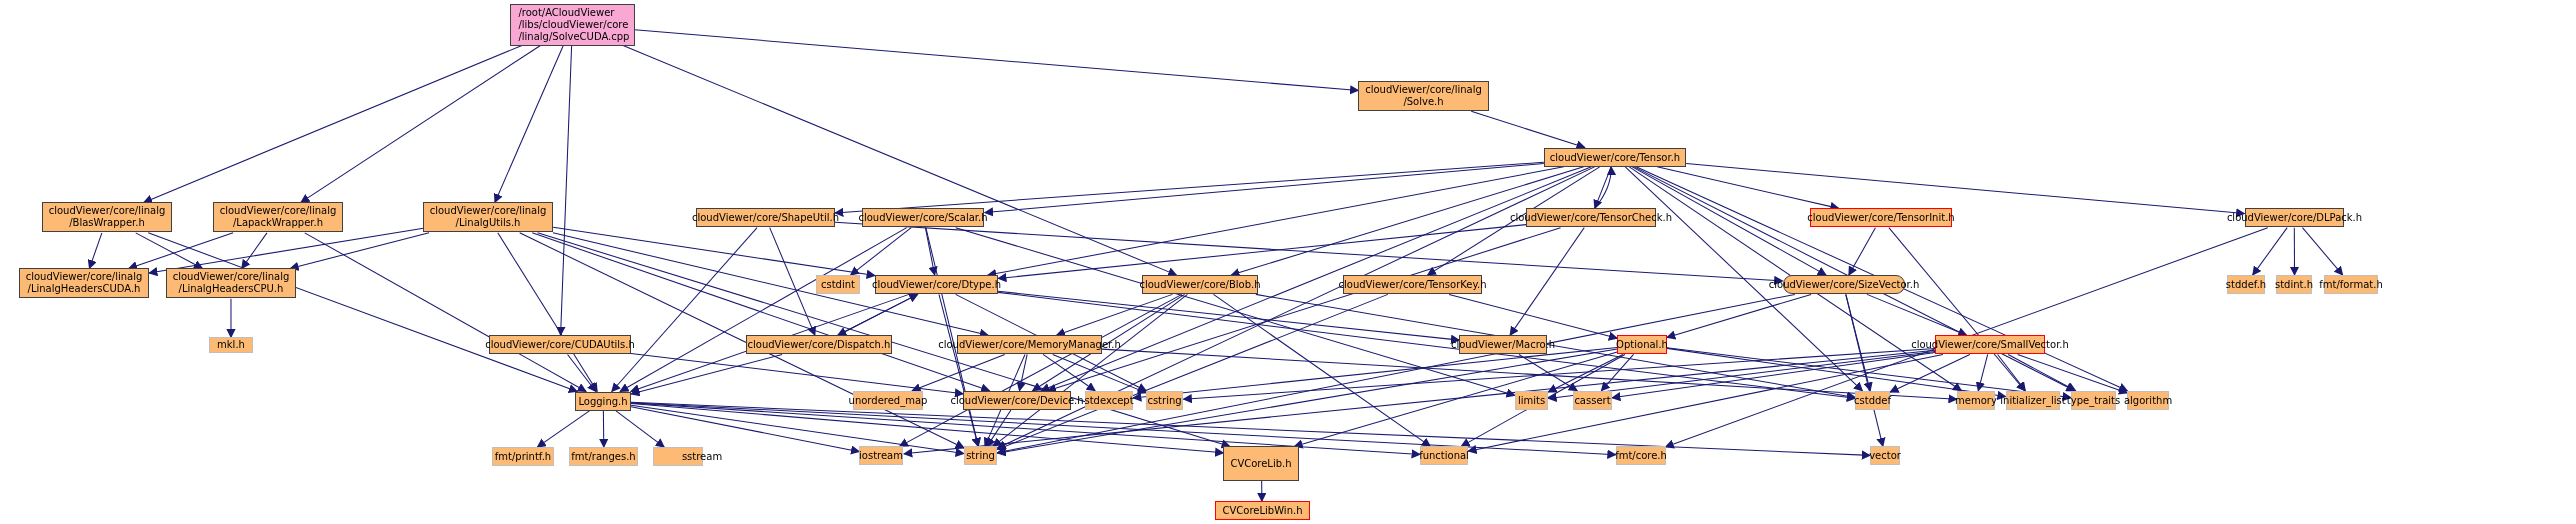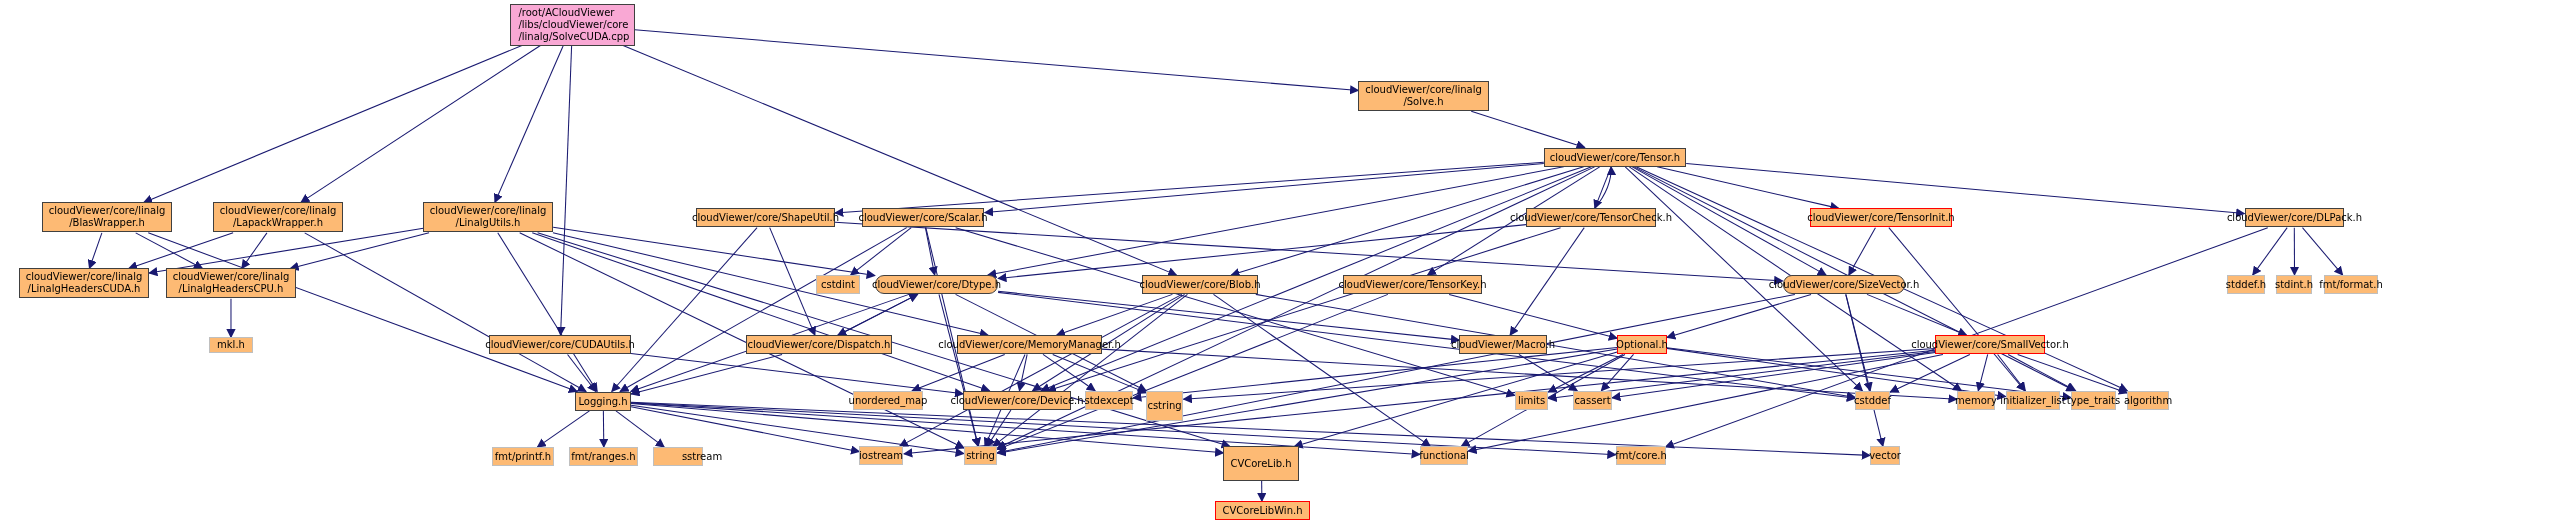--- a/index.html
+++ b/index.html
@@ -155,38 +155,38 @@
 /LinalgHeadersCUDA.h</span></div>
     <div class="node" style="left: 166px; top: 268px; width: 130px; height: 30px;"><span>cloudViewer/core/linalg
 /LinalgHeadersCPU.h</span></div>
     <div class="node ext" style="left: 209px; top: 337px; width: 44px; height: 16.3px;"><span>mkl.h</span></div>
     <div class="node" style="left: 696px; top: 208px; width: 139px; height: 19px;"><span>cloudViewer/core/ShapeUtil.h</span></div>
     <div class="node" style="left: 862px; top: 208px; width: 122px; height: 19px;"><span>cloudViewer/core/Scalar.h</span></div>
     <div class="node" style="left: 1526px; top: 208px; width: 130px; height: 19px;"><span>cloudViewer/core/TensorCheck.h</span></div>
     <div class="node red" style="left: 1810px; top: 208px; width: 142px; height: 19px;"><span>cloudViewer/core/TensorInit.h</span></div>
     <div class="node" style="left: 2245px; top: 208px; width: 99px; height: 19px;"><span>cloudViewer/core/DLPack.h</span></div>
     <div class="node ext" style="left: 816px; top: 275px; width: 44px; height: 19px;"><span>cstdint</span></div>
-    <div class="node" style="left: 875px; top: 275px; width: 123px; height: 19px; border-radius: 9px;"><span>cloudViewer/core/Dtype.h</span></div>
+    <div class="node" style="left: 875px; top: 275px; width: 123px; height: 19px;"><span>cloudViewer/core/Dtype.h</span></div>
     <div class="node" style="left: 1142px; top: 275px; width: 116px; height: 19px;"><span>cloudViewer/core/Blob.h</span></div>
     <div class="node" style="left: 1343px; top: 275px; width: 139px; height: 19px;"><span>cloudViewer/core/TensorKey.h</span></div>
     <div class="node" style="left: 1783px; top: 275px; width: 122px; height: 19px; border-radius: 9px;"><span>cloudViewer/core/SizeVector.h</span></div>
     <div class="node ext" style="left: 2227px; top: 275px; width: 38px; height: 19px;"><span>stddef.h</span></div>
     <div class="node ext" style="left: 2276px; top: 275px; width: 36px; height: 19px;"><span>stdint.h</span></div>
     <div class="node ext" style="left: 2324px; top: 275px; width: 54px; height: 19px;"><span>fmt/format.h</span></div>
     <div class="node" style="left: 489px; top: 335px; width: 142px; height: 19px;"><span>cloudViewer/core/CUDAUtils.h</span></div>
     <div class="node" style="left: 746px; top: 335px; width: 146px; height: 19px;"><span>cloudViewer/core/Dispatch.h</span></div>
     <div class="node" style="left: 957px; top: 335px; width: 145px; height: 19px;"><span>cloudViewer/core/MemoryManager.h</span></div>
     <div class="node" style="left: 1459px; top: 335px; width: 88px; height: 19px;"><span>cloudViewer/Macro.h</span></div>
     <div class="node red" style="left: 1617px; top: 335px; width: 50px; height: 19px;"><span>Optional.h</span></div>
     <div class="node red" style="left: 1935px; top: 335px; width: 110px; height: 19px;"><span>cloudViewer/core/SmallVector.h</span></div>
     <div class="node" style="left: 575px; top: 392px; width: 56px; height: 19px;"><span>Logging.h</span></div>
     <div class="node ext" style="left: 853px; top: 391px; width: 70px; height: 19px;"><span>unordered_map</span></div>
     <div class="node" style="left: 963px; top: 391px; width: 108px; height: 19px;"><span>cloudViewer/core/Device.h</span></div>
     <div class="node ext" style="left: 1085px; top: 391px; width: 48px; height: 19px;"><span>stdexcept</span></div>
-    <div class="node ext" style="left: 1146px; top: 391px; width: 37px; height: 30px;"><span>cstring</span></div>
+    <div class="node ext" style="left: 1146px; top: 391px; width: 37px; height: 19px;"><span>cstring</span></div>
     <div class="node ext" style="left: 1515px; top: 391px; width: 33px; height: 19px;"><span>limits</span></div>
     <div class="node ext" style="left: 1573px; top: 391px; width: 39px; height: 19px;"><span>cassert</span></div>
     <div class="node ext" style="left: 1855px; top: 391px; width: 35px; height: 19px;"><span>cstddef</span></div>
     <div class="node ext" style="left: 1957px; top: 391px; width: 38px; height: 19px;"><span>memory</span></div>
     <div class="node ext" style="left: 2006px; top: 391px; width: 54px; height: 19px;"><span>initializer_list</span></div>
     <div class="node ext" style="left: 2071px; top: 391px; width: 45px; height: 19px;"><span>type_traits</span></div>
     <div class="node ext" style="left: 2127px; top: 391px; width: 42px; height: 19px;"><span>algorithm</span></div>
     <div class="node ext" style="left: 492px; top: 447px; width: 62px; height: 19px;"><span>fmt/printf.h</span></div>
     <div class="node ext" style="left: 569px; top: 447px; width: 69px; height: 19px;"><span>fmt/ranges.h</span></div>
     <div class="node ext" style="left: 653px; top: 447px; width: 49px; height: 19px; padding-left: 48px;"><span>sstream</span></div>

